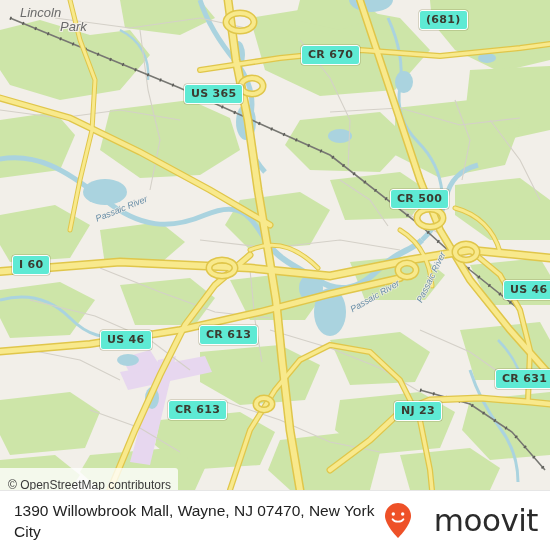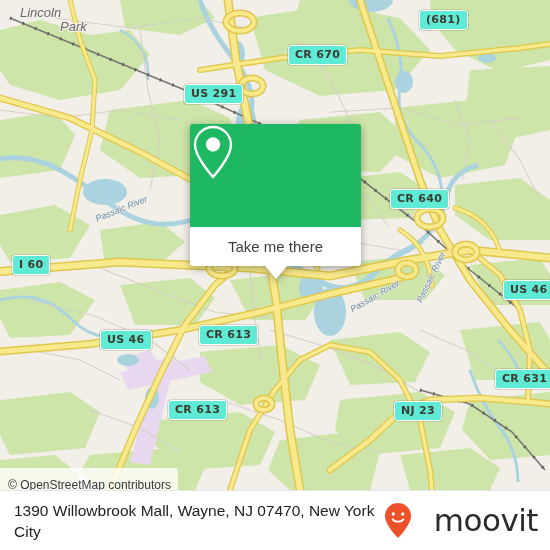--- a/index.html
+++ b/index.html
@@ -292,43 +292,31 @@
     </svg>
 
     <div class="place-label" style="left:20px;top:6px;">Lincoln</div>
     <div class="place-label" style="left:30px;top:20px;margin-left:30px;">Park</div>
 
     <div class="river-label" style="left:96px;top:214px;transform:rotate(-22deg);">Passaic River</div>
     <div class="river-label" style="left:351px;top:305px;transform:rotate(-30deg);">Passaic River</div>
     <div class="river-label" style="left:419px;top:297px;transform:rotate(-64deg);">Passaic River</div>
 
     <div class="shield" style="left:419px;top:10px;">(681)</div>
-    <div class="shield" style="left:288px;top:45px;">CR 670</div>
-    <div class="shield" style="left:184px;top:84px;">US 291</div>
-    <div class="shield" style="left:390px;top:189px;">CR 640</div>
+    <div class="shield" style="left:301px;top:45px;">CR 670</div>
+    <div class="shield" style="left:184px;top:84px;">US 365</div>
+    <div class="shield" style="left:390px;top:189px;">CR 500</div>
     <div class="shield" style="left:12px;top:255px;">I 60</div>
     <div class="shield" style="left:503px;top:280px;">US 46</div>
     <div class="shield" style="left:199px;top:325px;">CR 613</div>
     <div class="shield" style="left:100px;top:330px;">US 46</div>
     <div class="shield" style="left:495px;top:369px;">CR 631</div>
     <div class="shield" style="left:168px;top:400px;">CR 613</div>
     <div class="shield" style="left:394px;top:401px;">NJ 23</div>
 
-    <div id="popup">
-      <div id="popup-head">
-        <svg width="46" height="56" viewBox="0 0 46 56">
-          <path d="M23 3 C13 3 5 11 5 21 C5 33 23 53 23 53 C23 53 41 33 41 21 C41 11 33 3 23 3 Z" fill="none" stroke="#ffffff" stroke-width="2.4"></path>
-          <circle cx="23" cy="20.5" r="7.2" fill="#ffffff"></circle>
-        </svg>
-      </div>
-      <div id="popup-foot">
-        <span>Take me there</span>
-      </div>
-      <div id="popup-tail"></div>
-    </div>
 
     <div id="attribution">
       <span>© OpenStreetMap contributors</span>
     </div>
 
   </div>
 
   <div id="footer">
     <div id="footer-address">1390 Willowbrook Mall, Wayne, NJ 07470, New York City</div>
     <div id="brand">

